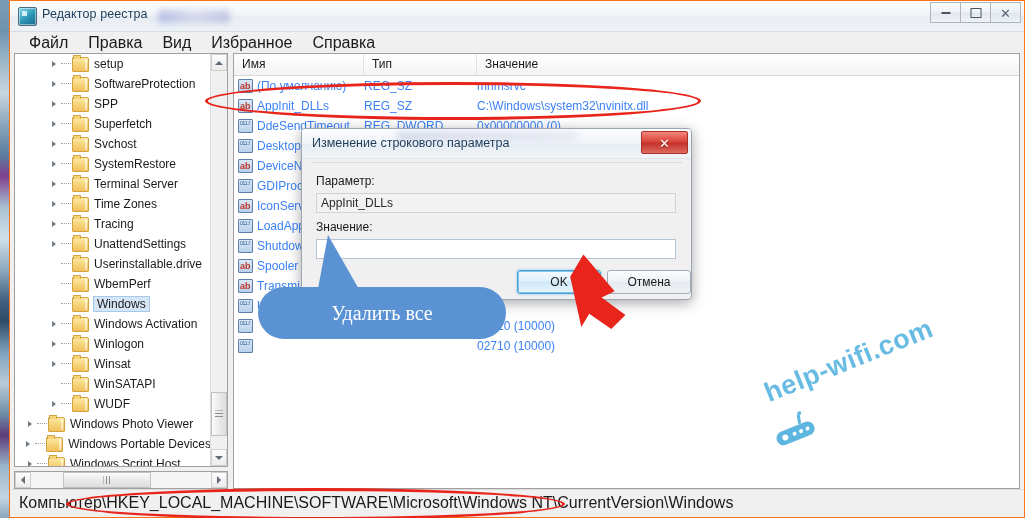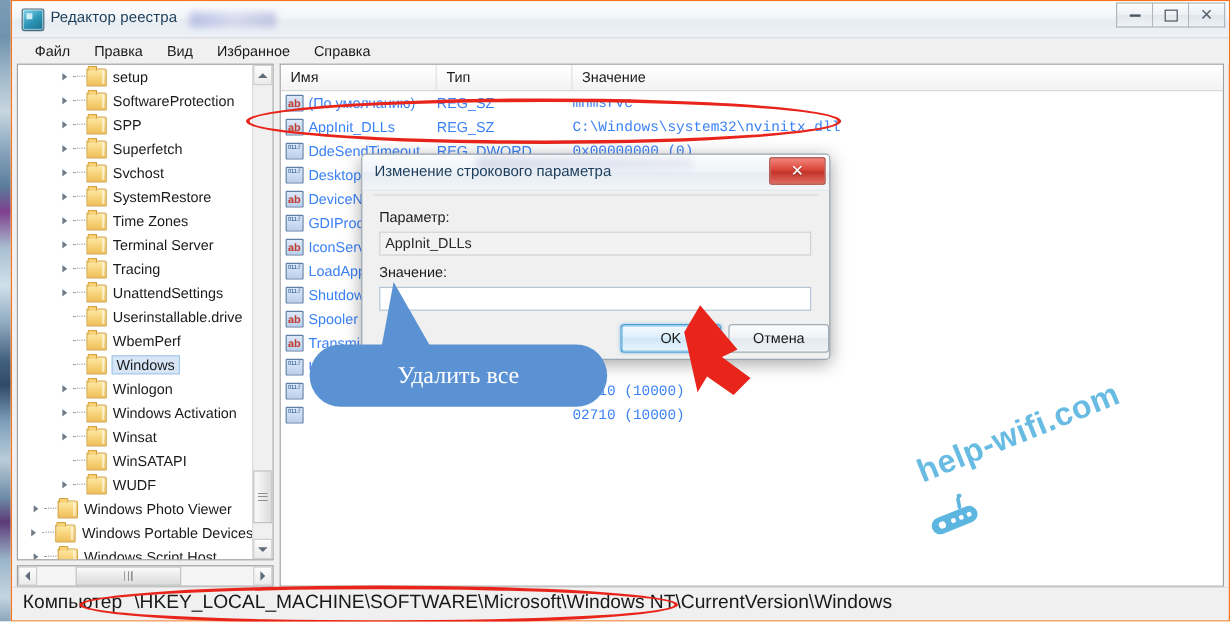--- a/index.html
+++ b/index.html
@@ -87,21 +87,21 @@
 
   
   .menubar {
     height: 21px;
     background: #f0f0f0;
     display: flex; align-items: center;
     padding-left: 10px;
     border-bottom: 1px solid #e3e3e3;
   }
   .menuitem {
-    font-size: 12px; color: #1a1a1a;
+    font-size: 16px; color: #1a1a1a;
     padding: 2px 9px; margin-right: 2px;
     cursor: default;
   }
 
   
   .content {
     position: absolute;
     left: 1px; top: 52px; right: 1px; bottom: 28px;
     background: #f0f0f0;
   }
@@ -216,21 +216,21 @@
     border-right: 1px solid #e2e2e2;
     box-sizing: border-box;
   }
   .col.c1 { width: 130px; } .col.c2 { width: 113px; } .col.c3 { flex: 1; border-right: none;}
   .lrow {
     height: 20px; display: flex; align-items: center;
     font-size: 12px; color: #3b82f6; white-space: nowrap;
   }
   .lrow .nm { width: 130px; padding-left: 4px; display: flex; align-items: center; box-sizing: border-box;}
   .lrow .tp { width: 113px; box-sizing: border-box;}
-  .lrow .vl { flex: 1; font-family: Liberation Mono, monospace; }
+  .lrow .vl { flex: 1; }
   .ico {
     width: 15px; height: 14px; flex: 0 0 15px; margin-right: 4px;
     border: 1px solid #5f7fa8; background: #ffffff; position: relative;
     border-radius: 1px; box-sizing: border-box;
   }
   .ico.ab { background: linear-gradient(180deg,#dbe8f7,#b9d0ec); }
   .ico.ab::after {
     content: "ab"; position: absolute; left: 1px; top: -1px;
     font-size: 9px; color: #c0392b; font-family: "Liberation Sans", sans-serif;
     font-weight: bold; line-height: 14px;
@@ -436,34 +436,34 @@
               <span class="arrow has"></span>
               <span class="dots"></span>
               <span class="folder"></span>
               <span class="tree-label">SystemRestore</span>
             </div>
             <div class="tree-row">
               <span class="indent" style="width: 34px;"></span>
               <span class="arrow has"></span>
               <span class="dots"></span>
               <span class="folder"></span>
+              <span class="tree-label">Terminal Server</span>
+            </div>
+            <div class="tree-row">
+              <span class="indent" style="width: 34px;"></span>
+              <span class="arrow has"></span>
+              <span class="dots"></span>
+              <span class="folder"></span>
               <span class="tree-label">Time Zones</span>
             </div>
             <div class="tree-row">
               <span class="indent" style="width: 34px;"></span>
               <span class="arrow has"></span>
               <span class="dots"></span>
               <span class="folder"></span>
-              <span class="tree-label">Terminal Server</span>
-            </div>
-            <div class="tree-row">
-              <span class="indent" style="width: 34px;"></span>
-              <span class="arrow has"></span>
-              <span class="dots"></span>
-              <span class="folder"></span>
               <span class="tree-label">Tracing</span>
             </div>
             <div class="tree-row">
               <span class="indent" style="width: 34px;"></span>
               <span class="arrow has"></span>
               <span class="dots"></span>
               <span class="folder"></span>
               <span class="tree-label">UnattendSettings</span>
             </div>
             <div class="tree-row">
@@ -485,28 +485,28 @@
               <span class="arrow"></span>
               <span class="dots"></span>
               <span class="folder"></span>
               <span class="tree-label">Windows</span>
             </div>
             <div class="tree-row">
               <span class="indent" style="width: 34px;"></span>
               <span class="arrow has"></span>
               <span class="dots"></span>
               <span class="folder"></span>
+              <span class="tree-label">Windows Activation</span>
+            </div>
+            <div class="tree-row">
+              <span class="indent" style="width: 34px;"></span>
+              <span class="arrow has"></span>
+              <span class="dots"></span>
+              <span class="folder"></span>
               <span class="tree-label">Winlogon</span>
-            </div>
-            <div class="tree-row">
-              <span class="indent" style="width: 34px;"></span>
-              <span class="arrow has"></span>
-              <span class="dots"></span>
-              <span class="folder"></span>
-              <span class="tree-label">Windows Activation</span>
             </div>
             <div class="tree-row">
               <span class="indent" style="width: 34px;"></span>
               <span class="arrow has"></span>
               <span class="dots"></span>
               <span class="folder"></span>
               <span class="tree-label">Winsat</span>
             </div>
             <div class="tree-row">
               <span class="indent" style="width: 34px;"></span>
@@ -690,21 +690,21 @@
               <div class="tp"></div>
               <div class="vl">02710 (10000)</div>
             </div>
           </div>
       </div>
 
     </div>
 
     <div class="statusbar">
       <span class="status-text">Компьютер</span>
-        <span class="status-text" style="padding-left:10px">\HKEY_LOCAL_MACHINE\SOFTWARE\Microsoft\Windows NT\CurrentVersion\Windows</span>
+        <span class="status-text" style="padding-left:0">\HKEY_LOCAL_MACHINE\SOFTWARE\Microsoft\Windows NT\CurrentVersion\Windows</span>
     </div>
   </div>
 
   <div class="annot ellipse" style="left:205px; top:82px; width:490px; height:32px;"></div>
 
   <div class="annot ellipse" style="left:66px; top:488px; width:493px; height:26px;"></div>
 
   <div class="dialog">
     <div class="dlg-title">
       <div class="dlg-title-blur"></div>

